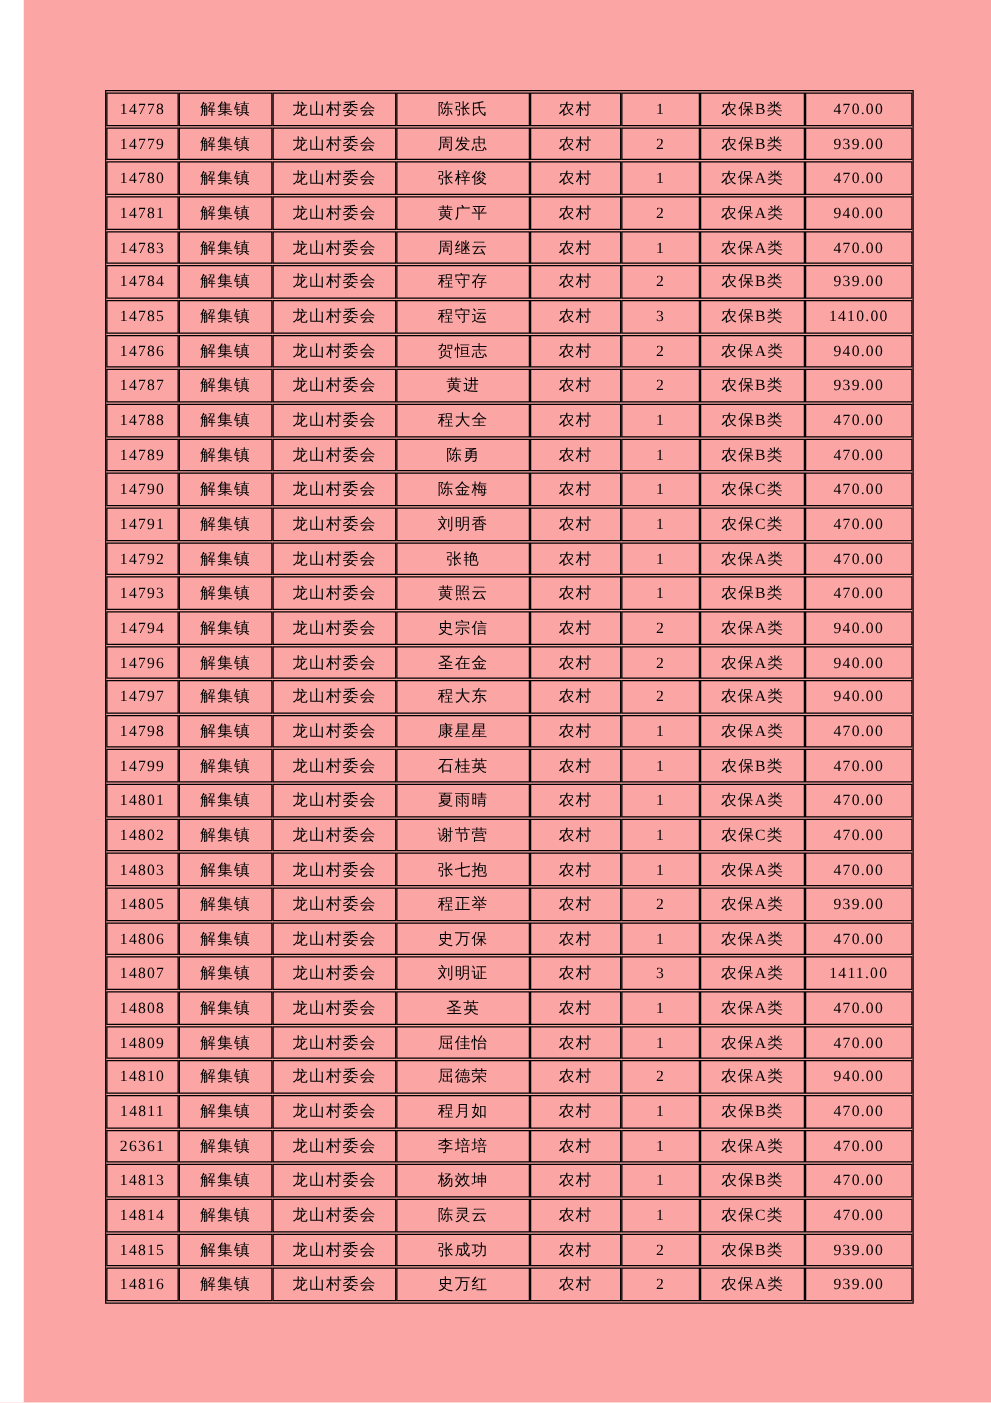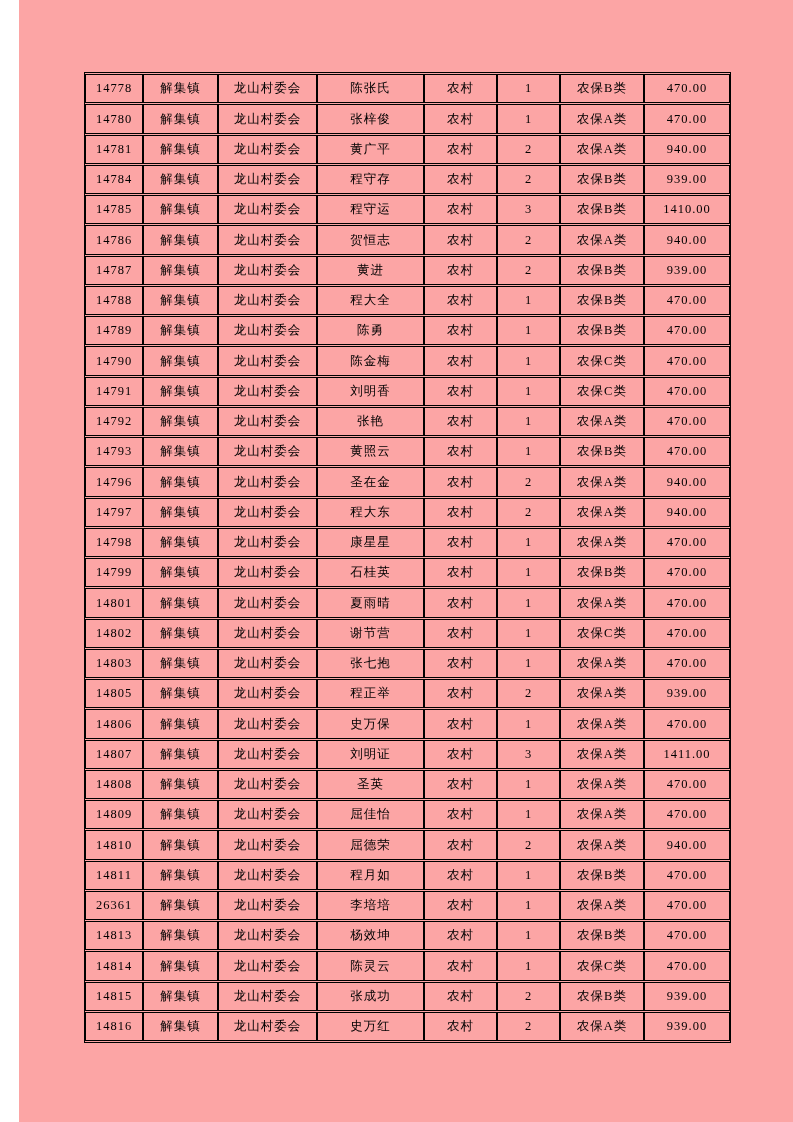--- a/index.html
+++ b/index.html
@@ -75,40 +75,60 @@
           <td class="num">14778</td>
           <td>解集镇</td>
           <td>龙山村委会</td>
           <td>陈张氏</td>
           <td>农村</td>
           <td class="num">1</td>
           <td>农保B类</td>
           <td class="num">470.00</td>
         </tr>
         <tr>
+          <td class="num">14779</td>
+          <td>解集镇</td>
+          <td>龙山村委会</td>
+          <td>周发忠</td>
+          <td>农村</td>
+          <td class="num">2</td>
+          <td>农保B类</td>
+          <td class="num">939.00</td>
+        </tr>
+        <tr>
           <td class="num">14780</td>
           <td>解集镇</td>
           <td>龙山村委会</td>
           <td>张梓俊</td>
           <td>农村</td>
           <td class="num">1</td>
           <td>农保A类</td>
           <td class="num">470.00</td>
         </tr>
         <tr>
           <td class="num">14781</td>
           <td>解集镇</td>
           <td>龙山村委会</td>
           <td>黄广平</td>
           <td>农村</td>
           <td class="num">2</td>
           <td>农保A类</td>
           <td class="num">940.00</td>
         </tr>
         <tr>
+          <td class="num">14783</td>
+          <td>解集镇</td>
+          <td>龙山村委会</td>
+          <td>周继云</td>
+          <td>农村</td>
+          <td class="num">1</td>
+          <td>农保A类</td>
+          <td class="num">470.00</td>
+        </tr>
+        <tr>
           <td class="num">14784</td>
           <td>解集镇</td>
           <td>龙山村委会</td>
           <td>程守存</td>
           <td>农村</td>
           <td class="num">2</td>
           <td>农保B类</td>
           <td class="num">939.00</td>
         </tr>
         <tr>
@@ -193,20 +213,30 @@
         </tr>
         <tr>
           <td class="num">14793</td>
           <td>解集镇</td>
           <td>龙山村委会</td>
           <td>黄照云</td>
           <td>农村</td>
           <td class="num">1</td>
           <td>农保B类</td>
           <td class="num">470.00</td>
+        </tr>
+        <tr>
+          <td class="num">14794</td>
+          <td>解集镇</td>
+          <td>龙山村委会</td>
+          <td>史宗信</td>
+          <td>农村</td>
+          <td class="num">2</td>
+          <td>农保A类</td>
+          <td class="num">940.00</td>
         </tr>
         <tr>
           <td class="num">14796</td>
           <td>解集镇</td>
           <td>龙山村委会</td>
           <td>圣在金</td>
           <td>农村</td>
           <td class="num">2</td>
           <td>农保A类</td>
           <td class="num">940.00</td>

